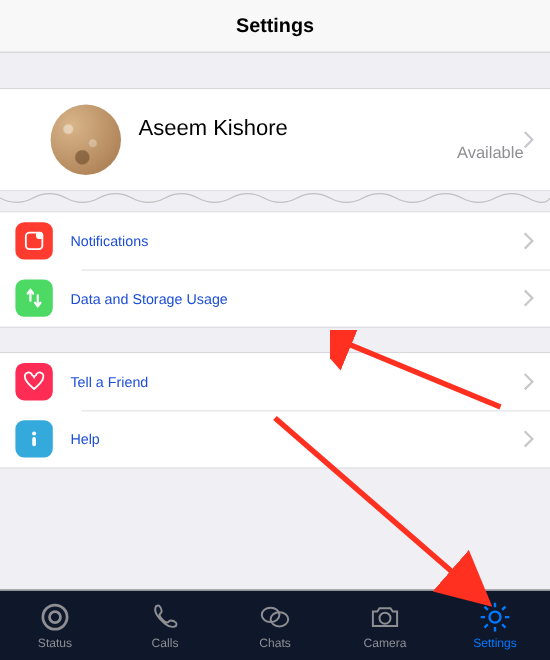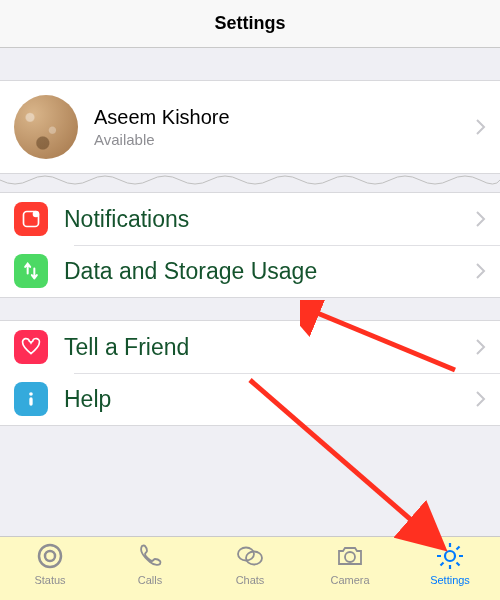--- a/index.html
+++ b/index.html
@@ -47,21 +47,21 @@
   }
   .row + .row::before {
     content: "";
     position: absolute;
     left: 74px;
     right: 0;
     top: 0;
     height: 1px;
     background: #e0e0e4;
   }
-  .profile-row { min-height: 92px; }
+  .profile-row { min-height: 92px; margin-left: 32px; }
   .avatar {
     width: 64px;
     height: 64px;
     border-radius: 50%;
     background: radial-gradient(circle at 30% 30%, #d9b58a, #a37549);
     margin-right: 16px;
     flex-shrink: 0;
     position: relative;
     overflow: hidden;
   }
@@ -69,58 +69,58 @@
     content: "";
     position: absolute;
     inset: 0;
     background:
       radial-gradient(circle at 25% 35%, rgba(255,255,255,0.4) 6%, transparent 8%),
       radial-gradient(circle at 60% 55%, rgba(255,255,255,0.3) 6%, transparent 8%),
       radial-gradient(circle at 45% 75%, rgba(90,60,30,0.5) 10%, transparent 12%);
   }
   .profile-text { flex: 1; }
   .profile-name { font-size: 20px; color: #000; margin-bottom: 2px; }
-  .profile-status { font-size: 15px; color: #8e8e93; }
+  .profile-status { font-size: 15px; color: #8e8e93; text-align: right; }
   .icon-box {
     width: 34px;
     height: 34px;
     border-radius: 8px;
     margin-right: 16px;
     flex-shrink: 0;
     display: flex;
     align-items: center;
     justify-content: center;
   }
   .icon-red { background: #ff3b30; }
   .icon-green { background: #4cd964; }
   .icon-blue { background: #34aadc; }
   .icon-pink { background: #ff2d55; }
   .icon-svg { width: 20px; height: 20px; }
   .row-label {
     flex: 1;
-    font-size: 23px;
-    color: #14532d;
+    font-size: 13px;
+    color: #1d4ed8;
   }
   .chevron {
     color: #c7c7cc;
     flex-shrink: 0;
   }
   .torn {
     height: 18px;
     background: #efeff4;
     position: relative;
   }
   .torn svg { display:block; width:100%; height:18px; }
 
   .tabbar {
     height: 64px;
-    background: #fef9c3;
+    background: #0f172a;
     border-top: 1px solid #c9c9c9;
     display: flex;
-    align-items: flex-start;
+    align-items: center;
     justify-content: space-around;
     padding: 4px 0;
   }
   .tab {
     flex: 1;
     display: flex;
     flex-direction: column;
     align-items: center;
     justify-content: center;
     gap: 3px;

